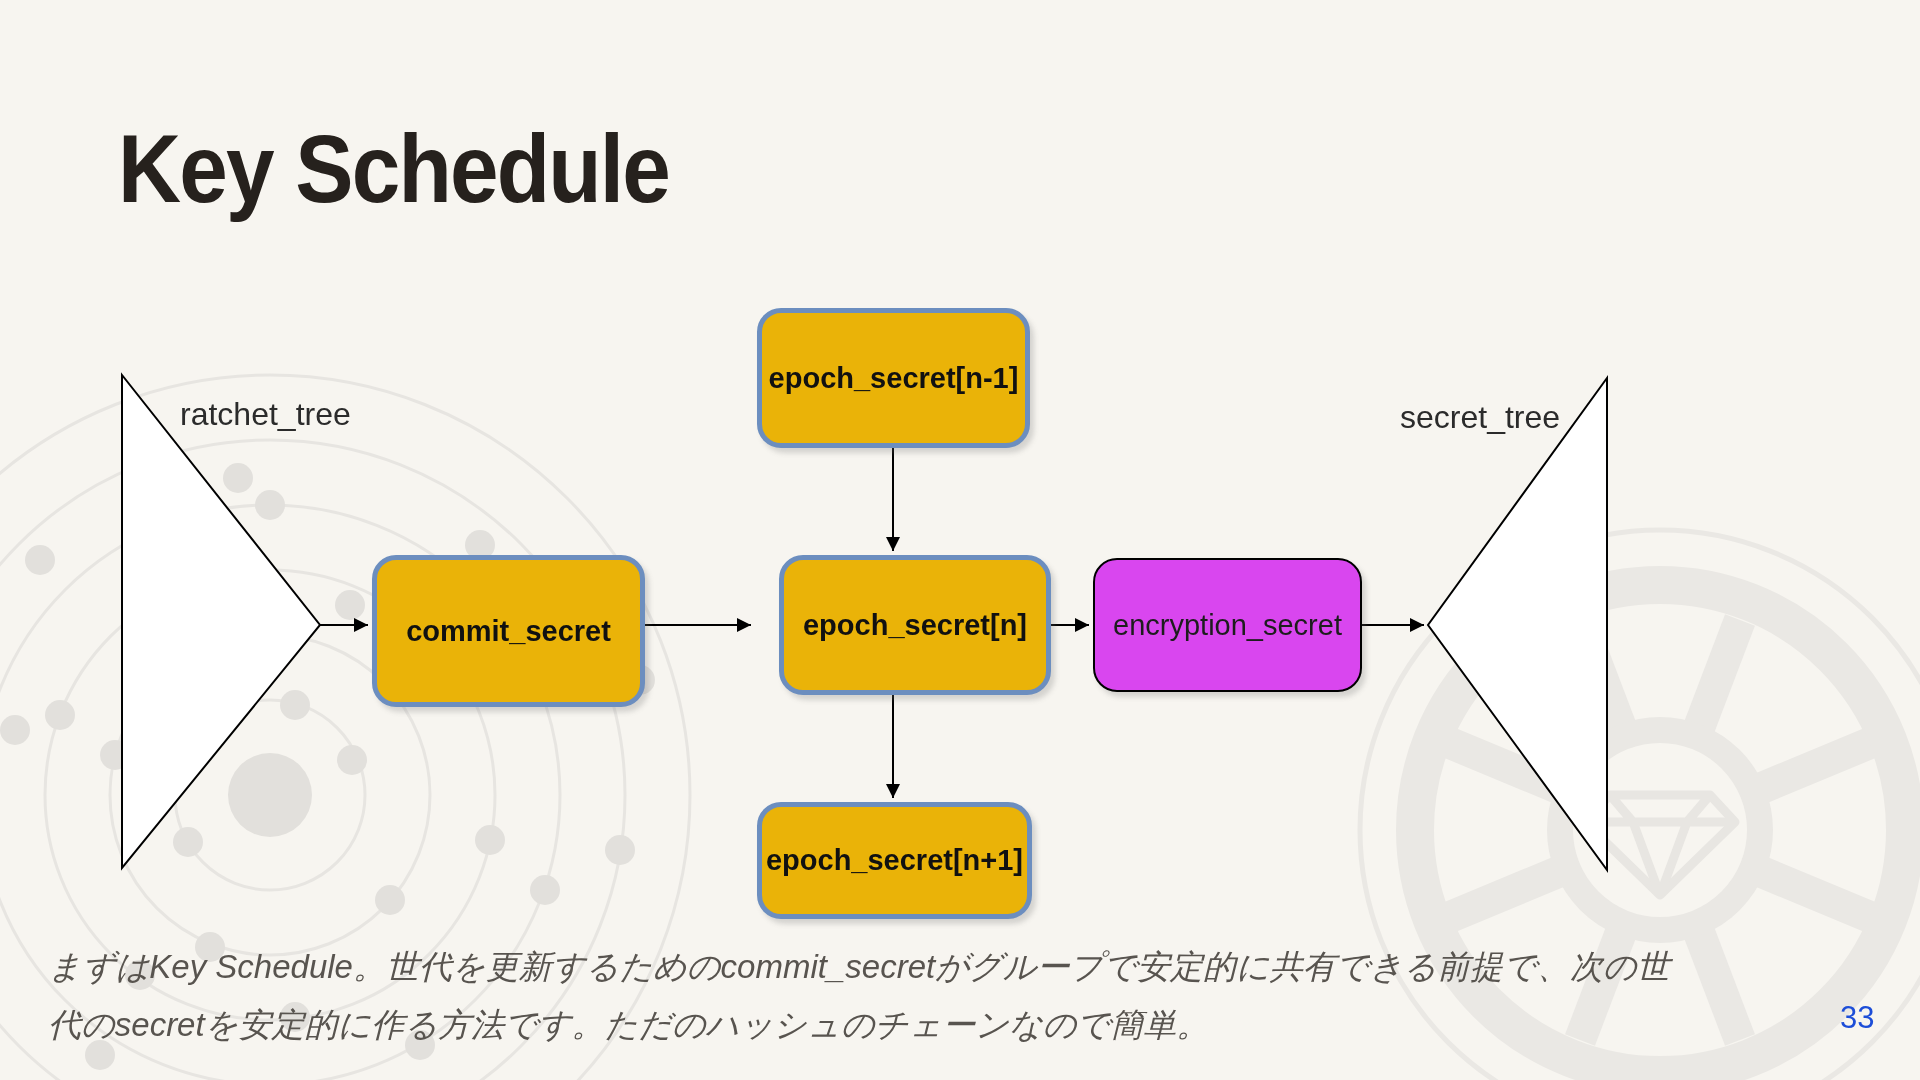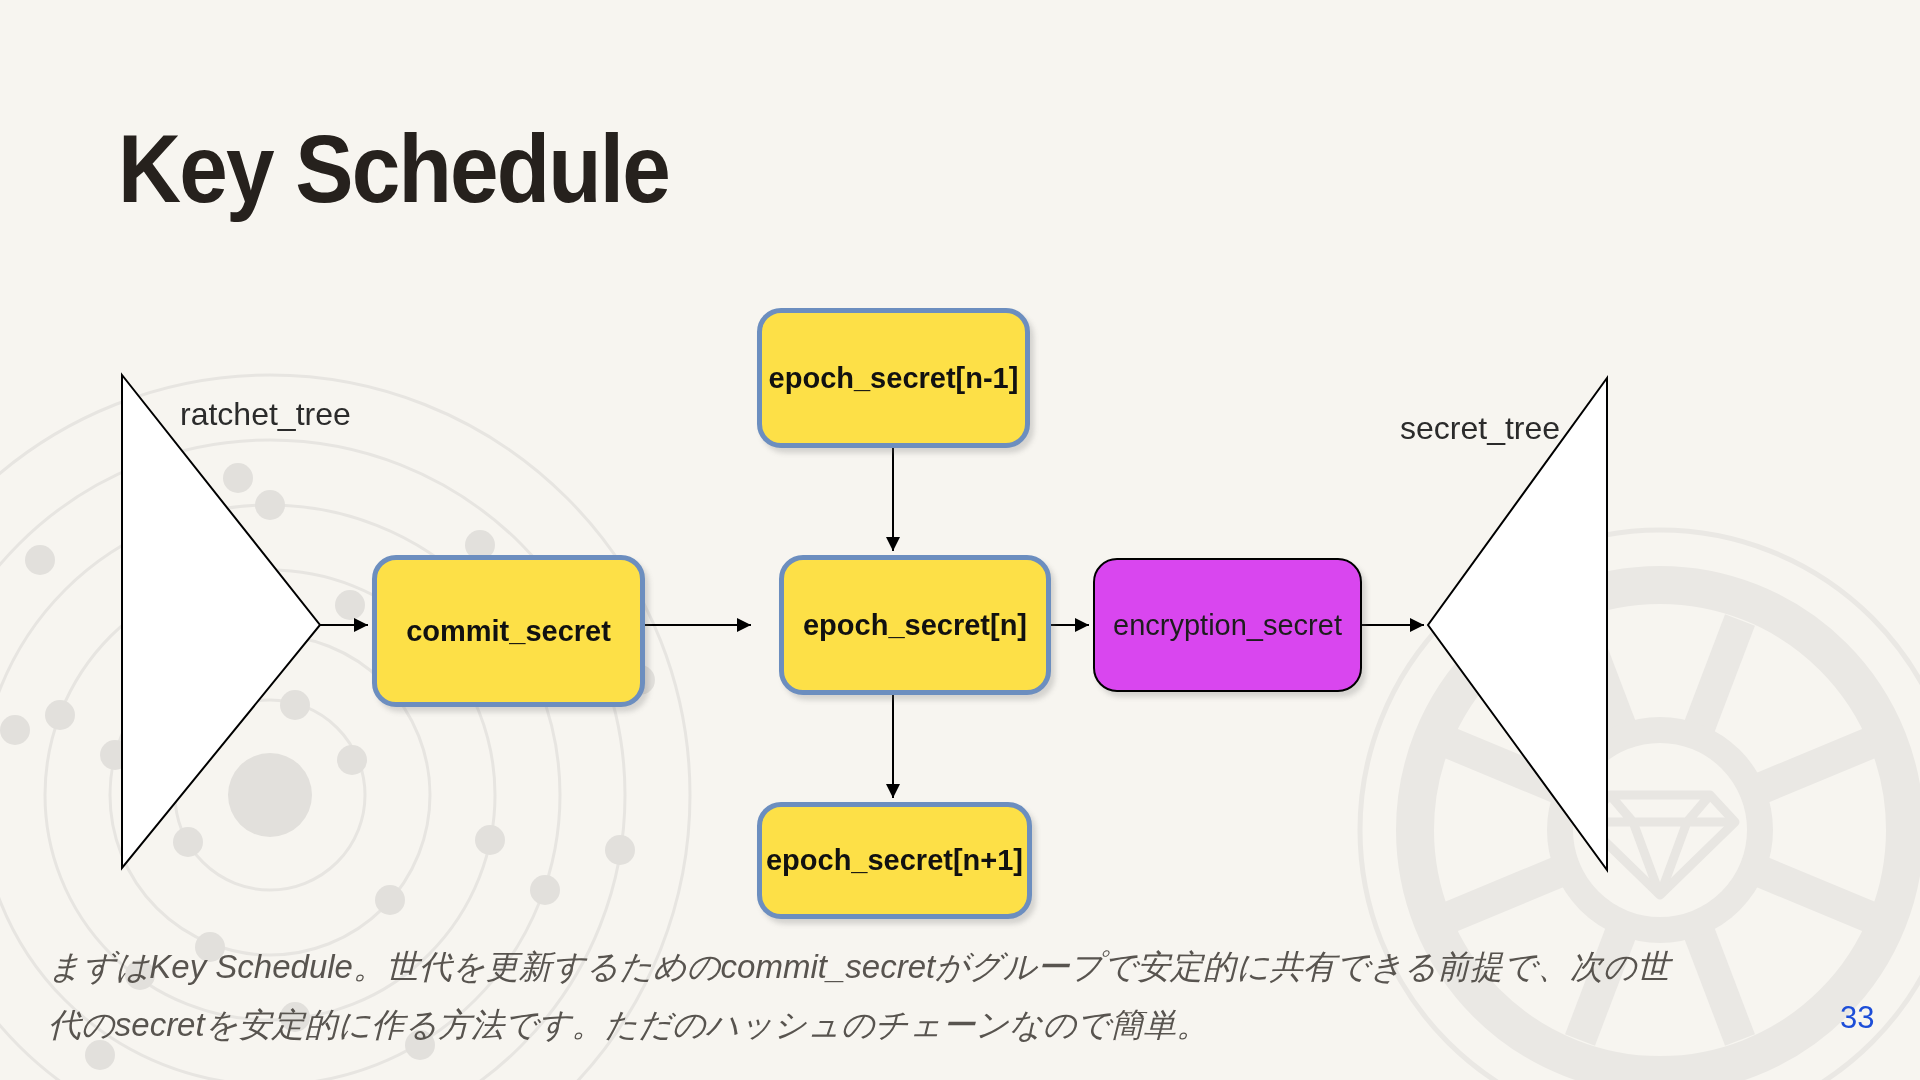--- a/index.html
+++ b/index.html
@@ -16,31 +16,31 @@
     font-size:97px;font-weight:800;color:#26211d;
     letter-spacing:-2px;line-height:1.05;
     transform:scaleX(0.9);transform-origin:left top;
     white-space:nowrap;
   }
   .tree-label{
     position:absolute;
     font-size:32px;color:#2b2b2b;white-space:nowrap;
   }
   .lbl-ratchet{left:180px;top:396px;}
-  .lbl-secret{left:1400px;top:399px;margin-top:11px;}
+  .lbl-secret{left:1400px;top:399px;}
   .dbox{
     position:absolute;box-sizing:border-box;
     display:flex;align-items:center;justify-content:center;
     text-align:center;border-radius:24px;
     font-size:29px;color:#111;
     box-shadow:4px 5px 5px rgba(110,110,110,0.25);
     white-space:nowrap;
   }
   .dbox.blue{
-    background:#fde047;border:5px solid #6c8ebf;font-weight:bold;
+    background:#eab308;border:5px solid #6c8ebf;font-weight:bold;
   }
   .dbox.white{
     background:#d946ef;border:2px solid #000000;font-weight:normal;color:#1d1d1d;
   }
   .box-epoch-prev{left:757px;top:308px;width:273px;height:140px;}
   .box-commit{left:372px;top:555px;width:273px;height:152px;}
   .box-epoch-n{left:755px;top:555px;width:272px;height:140px;margin-left:24px;}
   .box-encryption{left:1093px;top:558px;width:269px;height:134px;}
   .box-epoch-next{left:757px;top:802px;width:275px;height:117px;}
   .caption{

